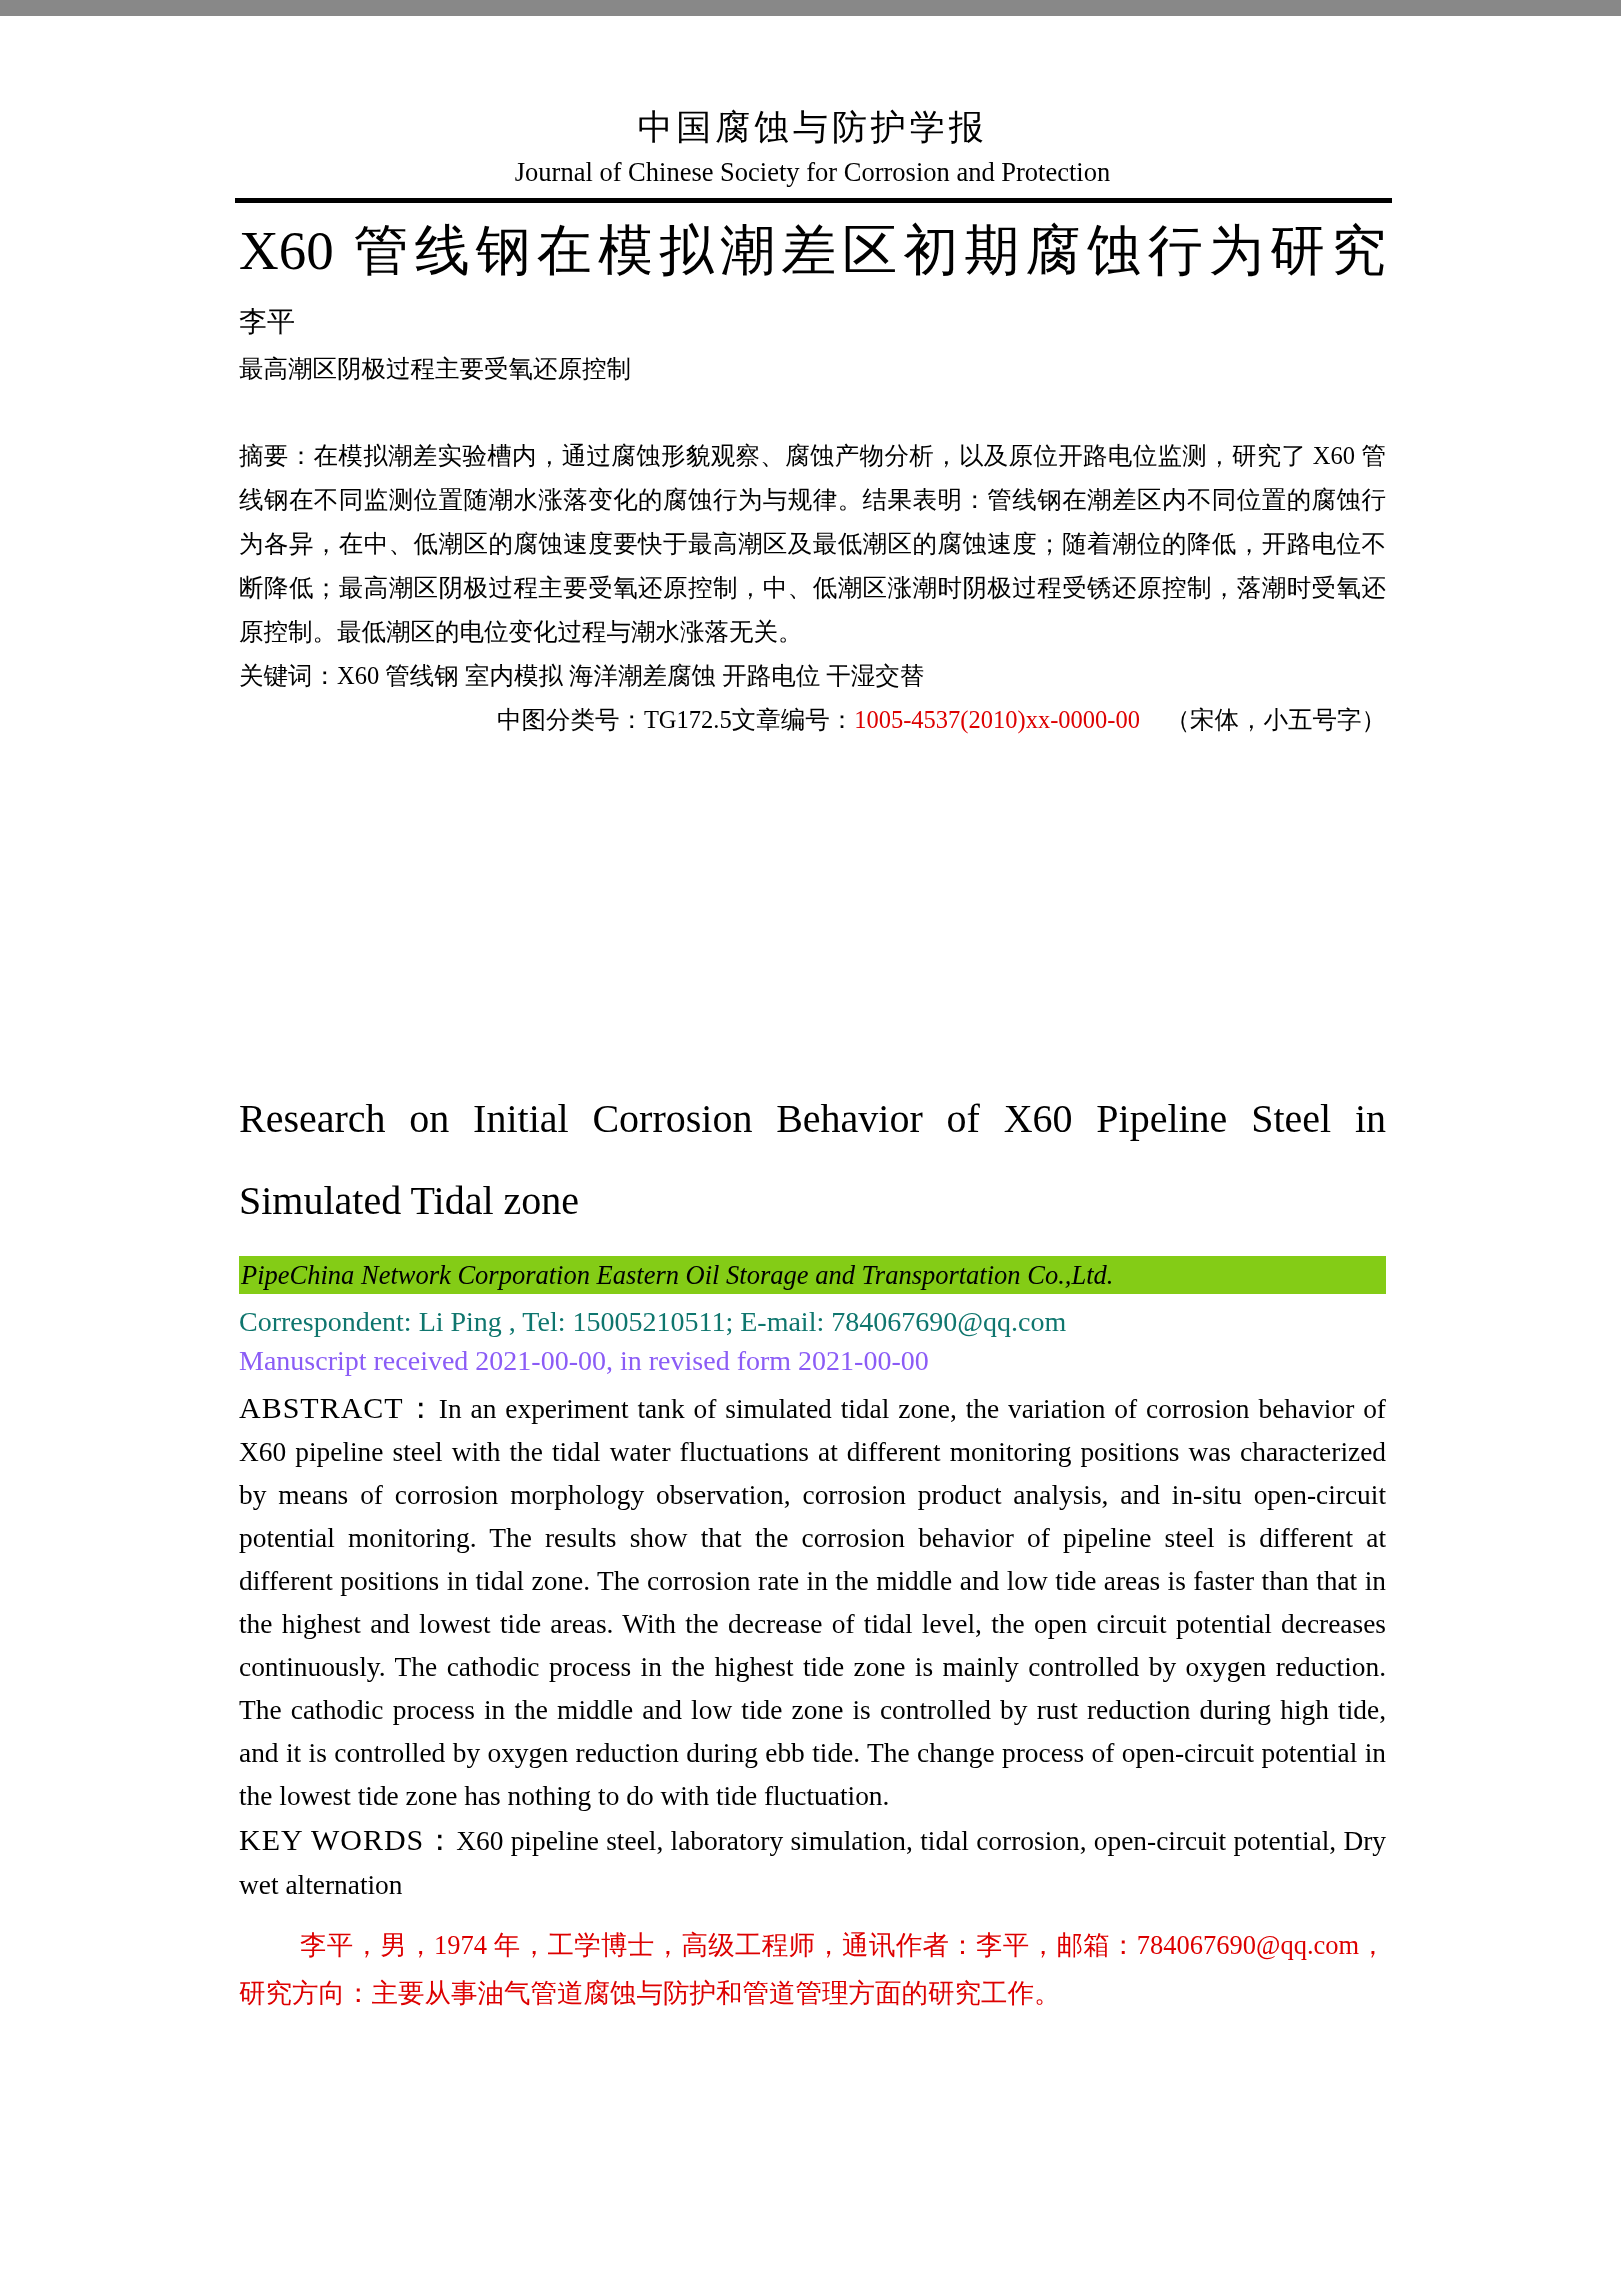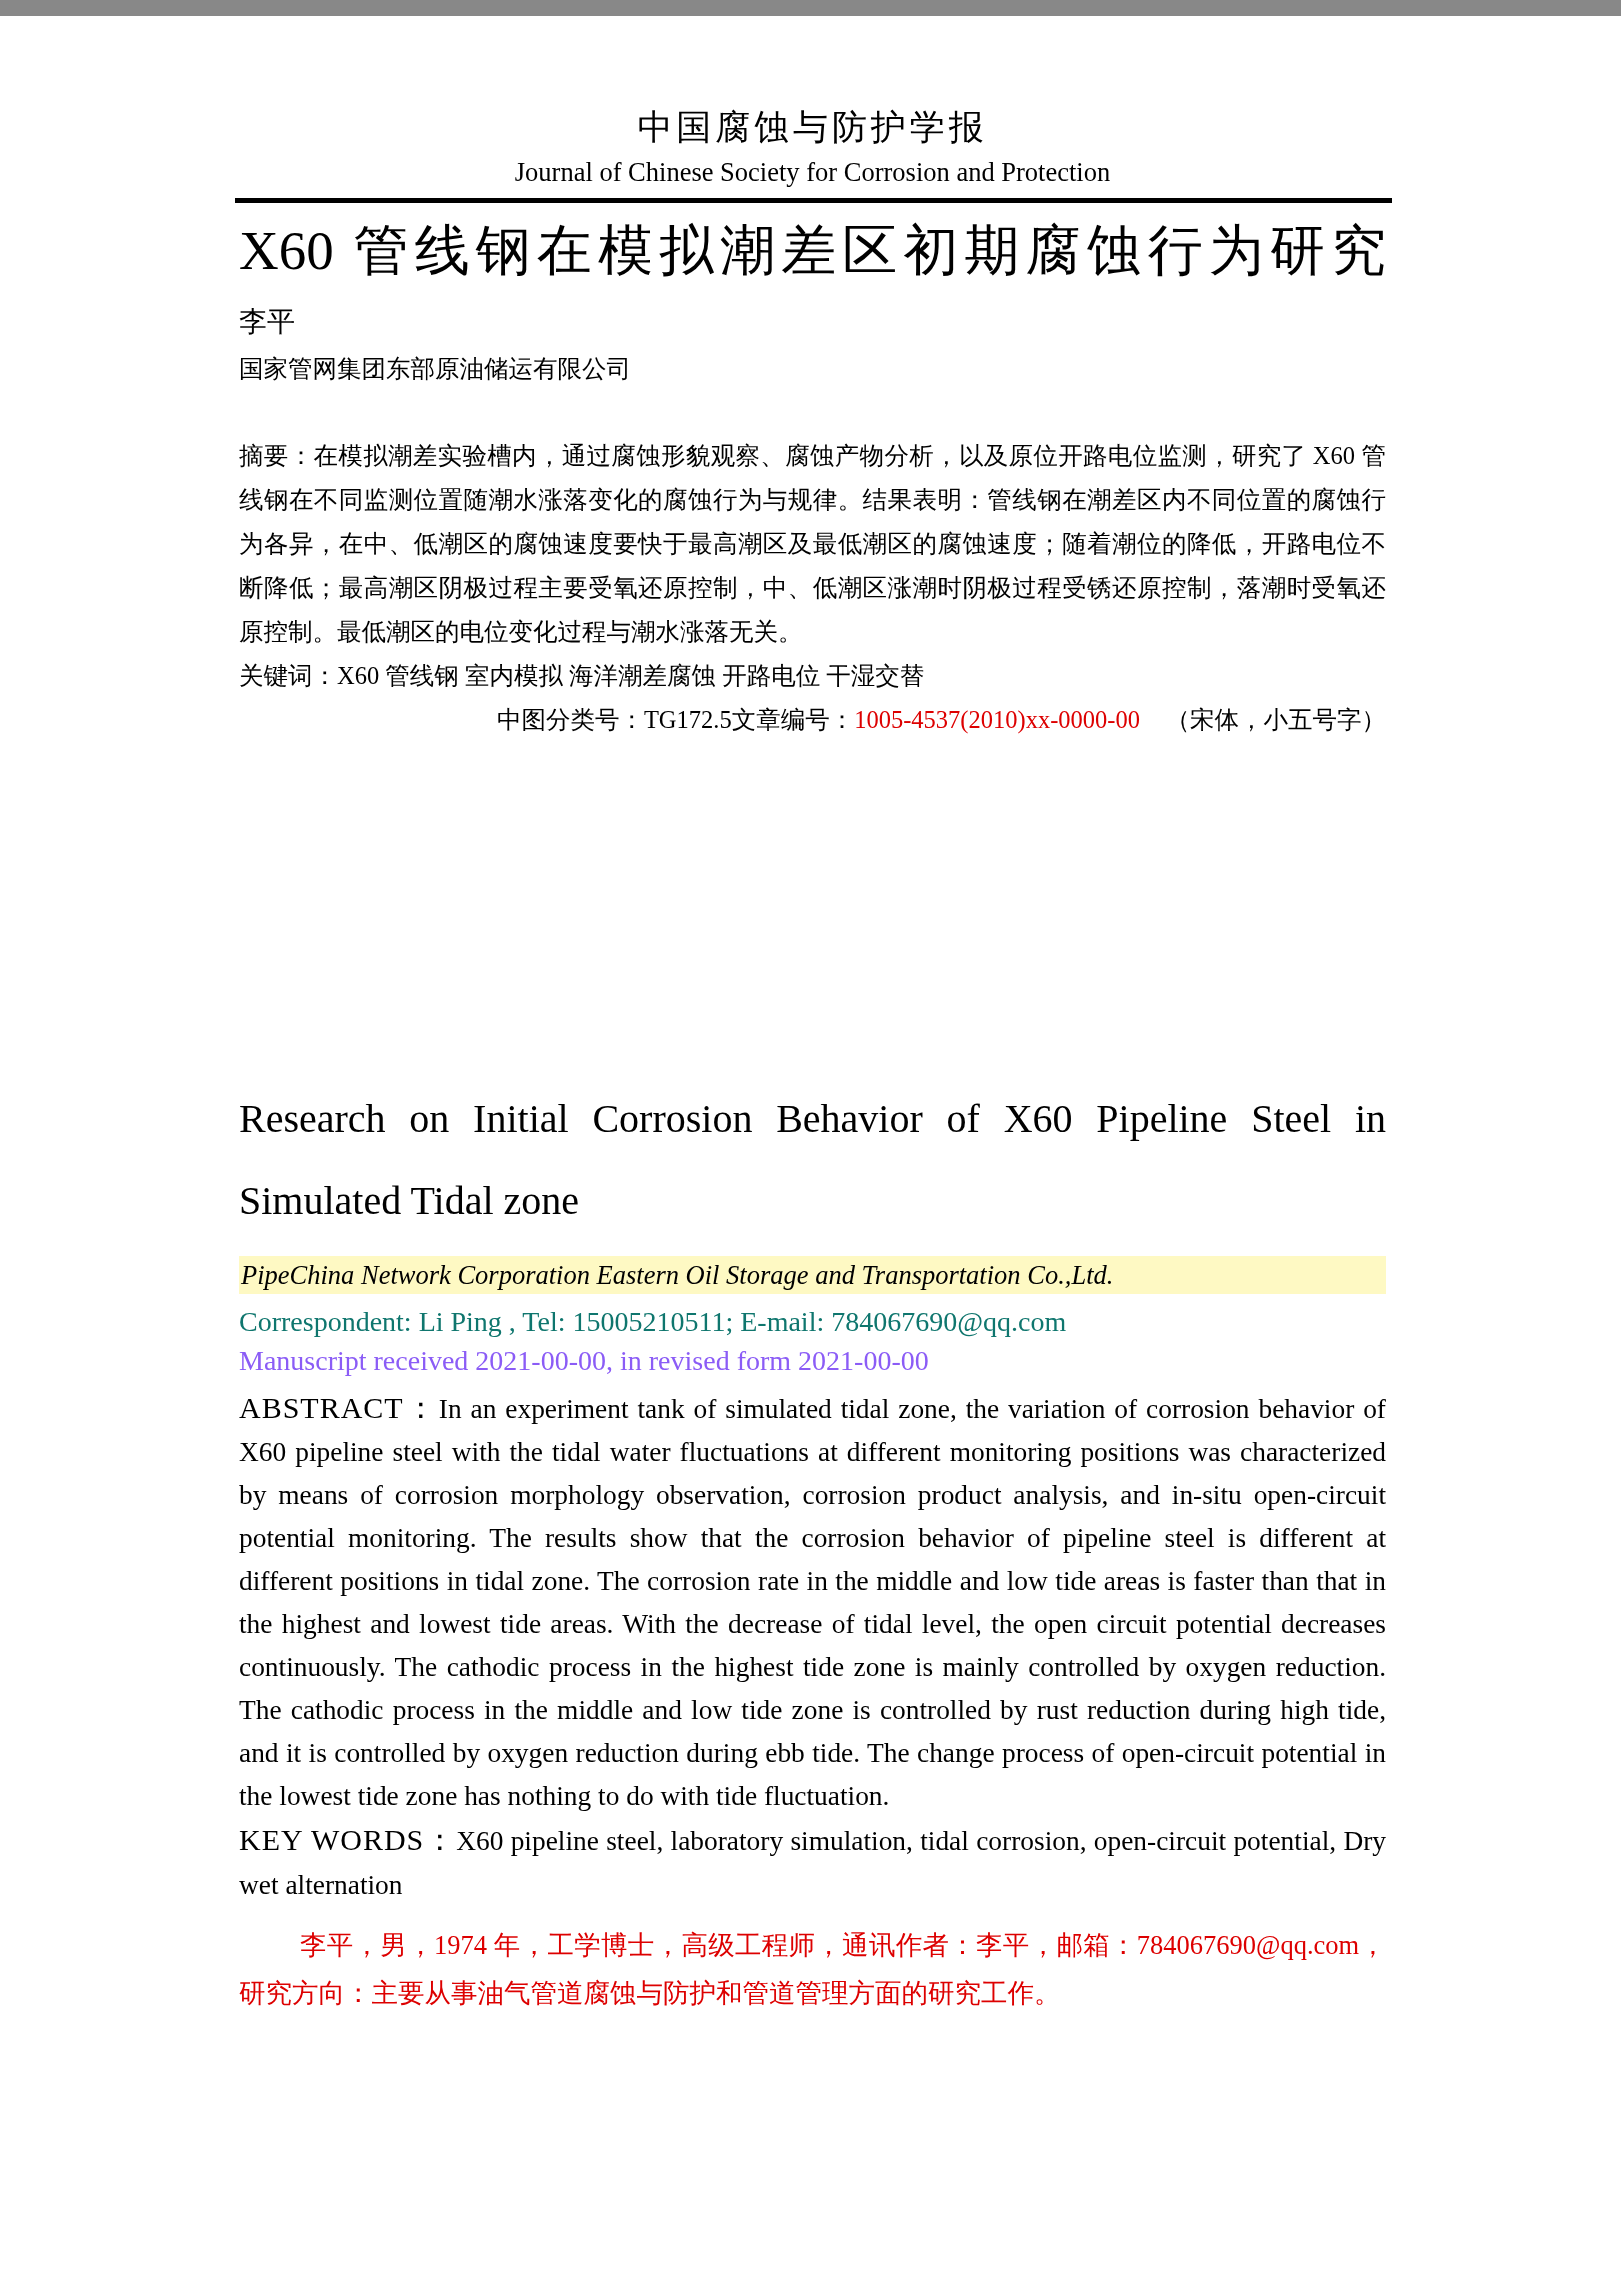--- a/index.html
+++ b/index.html
@@ -32,21 +32,21 @@
 
   .spacer-big{height:349px;}
 
   .title-en-line{font-size:40px;line-height:55px;margin-bottom:27.4px;}
   .just-full{text-align:justify;text-align-last:justify;}
   .author-en{margin-top:13.7px;font-size:28px;line-height:35px;}
   .affil-en{
     margin-top:3.9px;
     font-size:26.5px;line-height:33px;
     font-style:italic;
-    background:#fef9c3;
+    background:#84cc16;
     width:1145px;
     padding:2.9px 0 2.9px 2px;
   }
   .corr-line{margin-top:7.8px;font-size:28px;line-height:39px;color:#0f766e;}
   .manu-line{font-size:28px;line-height:39px;color:#8b5cf6;}
 
   .abstract-en{margin-top:5.9px;font-size:27.4px;line-height:43px;text-align:justify;}
   .abstract-en .para-label{font-size:30px;letter-spacing:1px;}
   .keywords-en{font-size:27.4px;line-height:44px;text-align:justify;}
   .keywords-en .para-label{font-size:30px;letter-spacing:1px;}
@@ -64,21 +64,21 @@
 
 <div class="page">
   <div class="content">
 
     <div class="journal-cn">中国腐蚀与防护学报</div>
     <div class="journal-en">Journal of Chinese Society for Corrosion and Protection</div>
     <div class="rule"></div>
 
     <div class="title-cn">X60 管线钢在模拟潮差区初期腐蚀行为研究</div>
     <div class="author-cn">李平</div>
-    <div class="affil-cn">国家管网集团东部原油储运有限公司</div>
+    <div class="affil-cn">最高潮区阴极过程主要受氧还原控制</div>
 
     <div class="abstract-cn"><span>摘要：</span><span>在模拟潮差实验槽内，通过腐蚀形貌观察、腐蚀产物分析，以及原位开路电位监测，研究了 X60 管线钢在不同监测位置随潮水涨落变化的腐蚀行为与规律。结果表明：管线钢在潮差区内不同位置的腐蚀行为各异，在中、低潮区的腐蚀速度要快于最高潮区及最低潮区的腐蚀速度；随着潮位的降低，开路电位不断降低；最高潮区阴极过程主要受氧还原控制，中、低潮区涨潮时阴极过程受锈还原控制，落潮时受氧还原控制。最低潮区的电位变化过程与潮水涨落无关。</span></div>
 
     <div class="keywords-cn"><span>关键词：</span><span>X60 管线钢  室内模拟  海洋潮差腐蚀  开路电位  干湿交替</span></div>
 
     <div class="clc-row">
       <span class="clc-left"><span>中图分类号：</span><span>TG172.5</span></span>
       <span class="clc-right"><span>文章编号：</span><span class="red">1005-4537(2010)xx-0000-00</span><span class="note-black">（宋体，小五号字）</span></span>
     </div>
 

